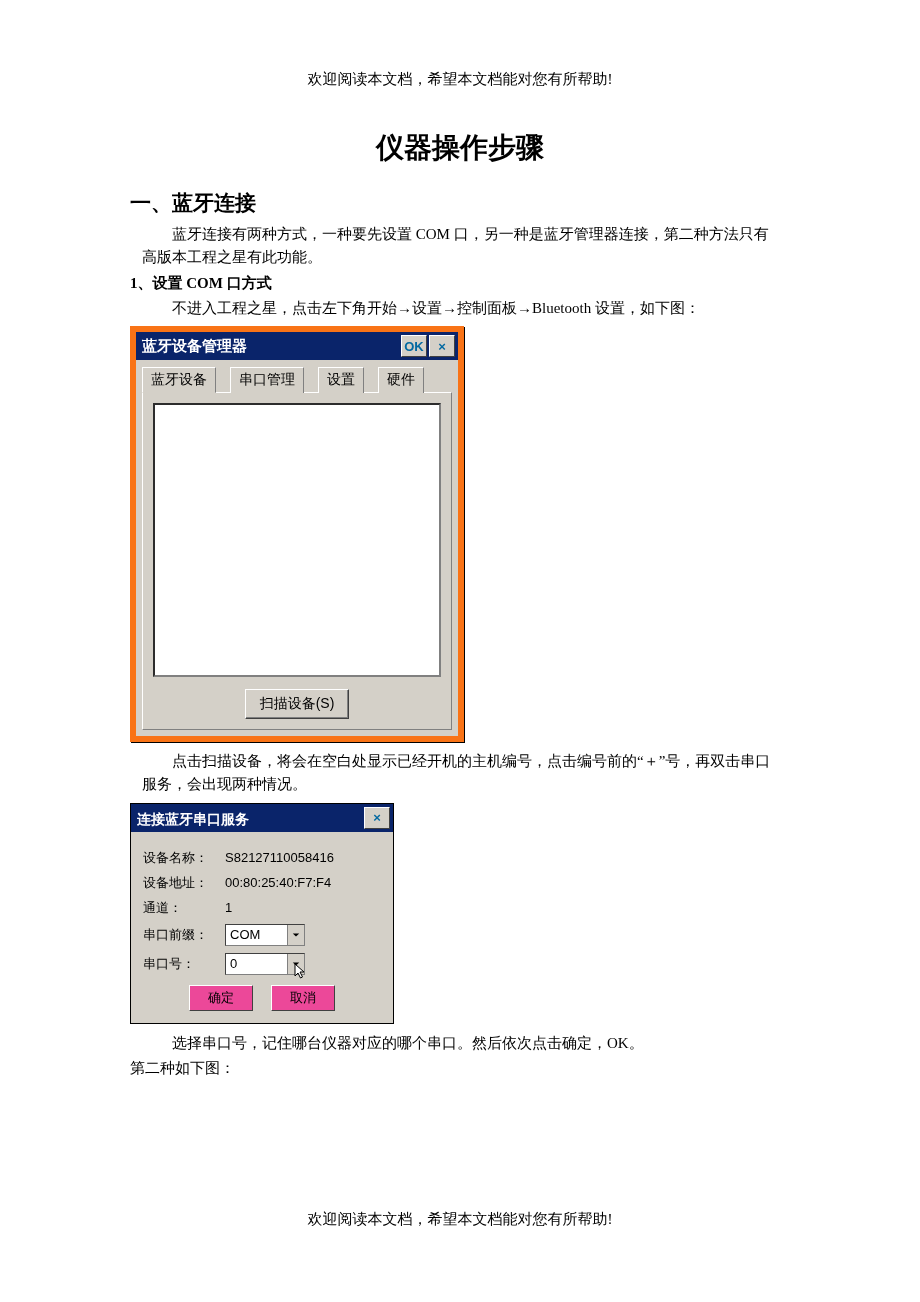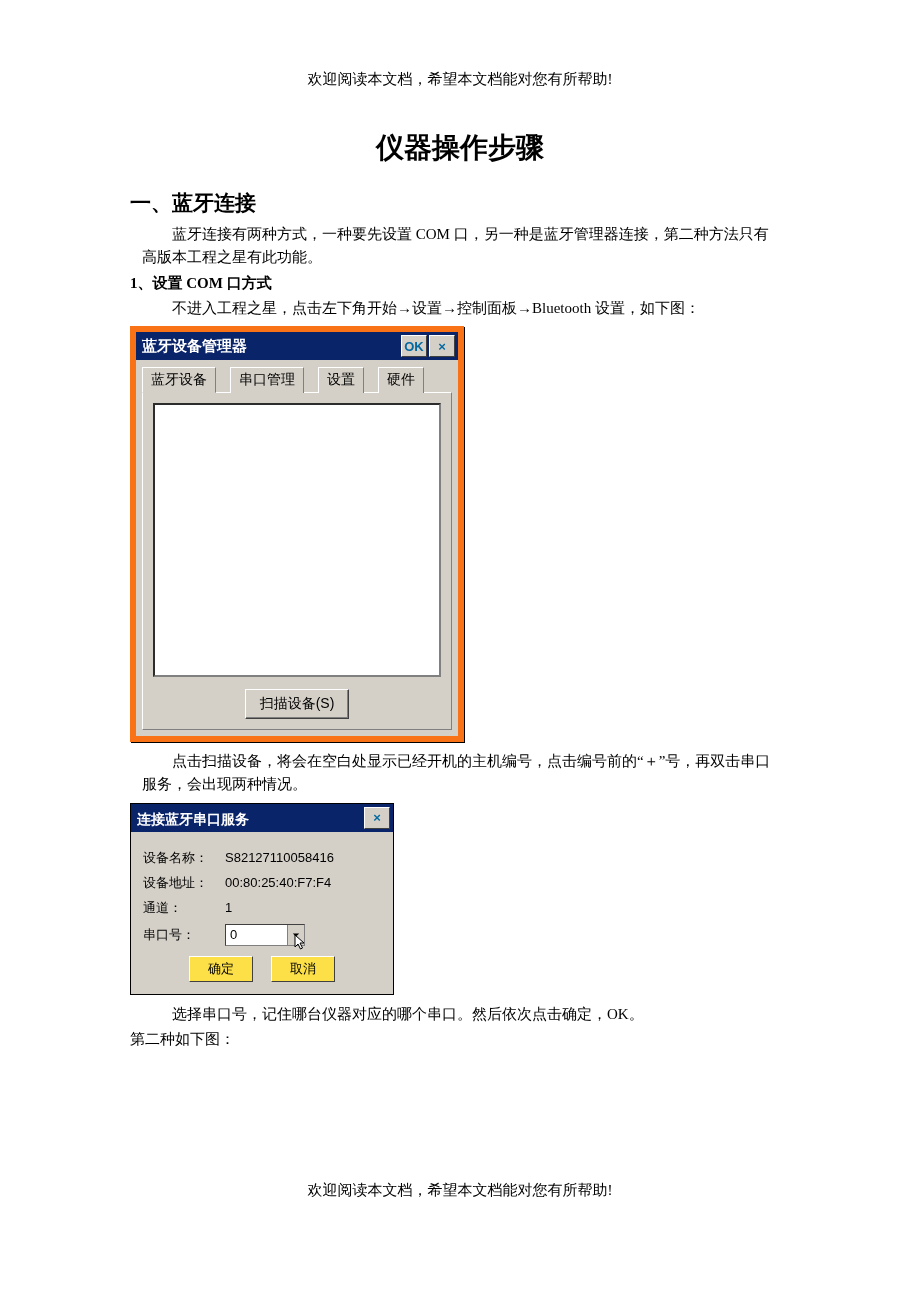--- a/index.html
+++ b/index.html
@@ -180,21 +180,21 @@
     justify-content: center;
   }
   .ar svg { width: 8px; height: 8px; }
   .btnrow {
     display: flex;
     justify-content: center;
     gap: 18px;
     margin-top: 10px;
   }
   .btn2 {
-    background: #fde047;
+    background: #ec4899;
     border: 1px solid #fff;
     border-right-color: #404040;
     border-bottom-color: #404040;
     padding: 3px 18px;
     font-size: 13px;
   }
   .cursor {
     position: relative;
     left: -12px;
     top: 10px;
@@ -253,20 +253,31 @@
         <span class="lbl">设备名称：</span>
         <span class="val">S82127110058416</span>
       </div>
       <div class="row">
         <span class="lbl">设备地址：</span>
         <span class="val">00:80:25:40:F7:F4</span>
       </div>
       <div class="row">
         <span class="lbl">通道：</span>
         <span class="val">1</span>
+      </div>
+      <div class="row">
+        <span class="lbl">串口前缀：</span>
+        <div class="combo">
+          <span class="cv">COM</span>
+          <span class="ar">
+            <svg viewBox="0 0 10 10">
+                <path d="M1 3 L5 7 L9 3 Z" fill="#000"></path>
+              </svg>
+          </span>
+        </div>
       </div>
       <div class="row">
         <span class="lbl">串口号：</span>
         <div class="combo">
           <span class="cv">0</span>
           <span class="ar">
             <svg viewBox="0 0 10 10">
                 <path d="M1 3 L5 7 L9 3 Z" fill="#000"></path>
               </svg>
           </span>

